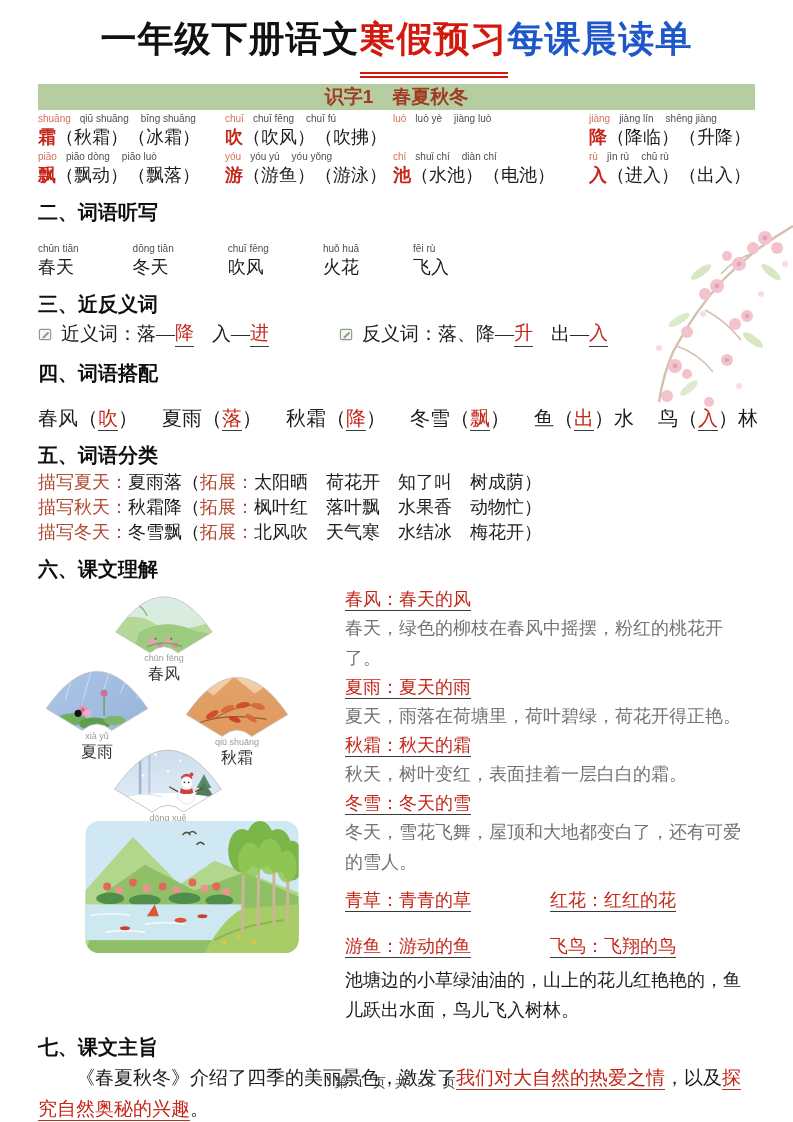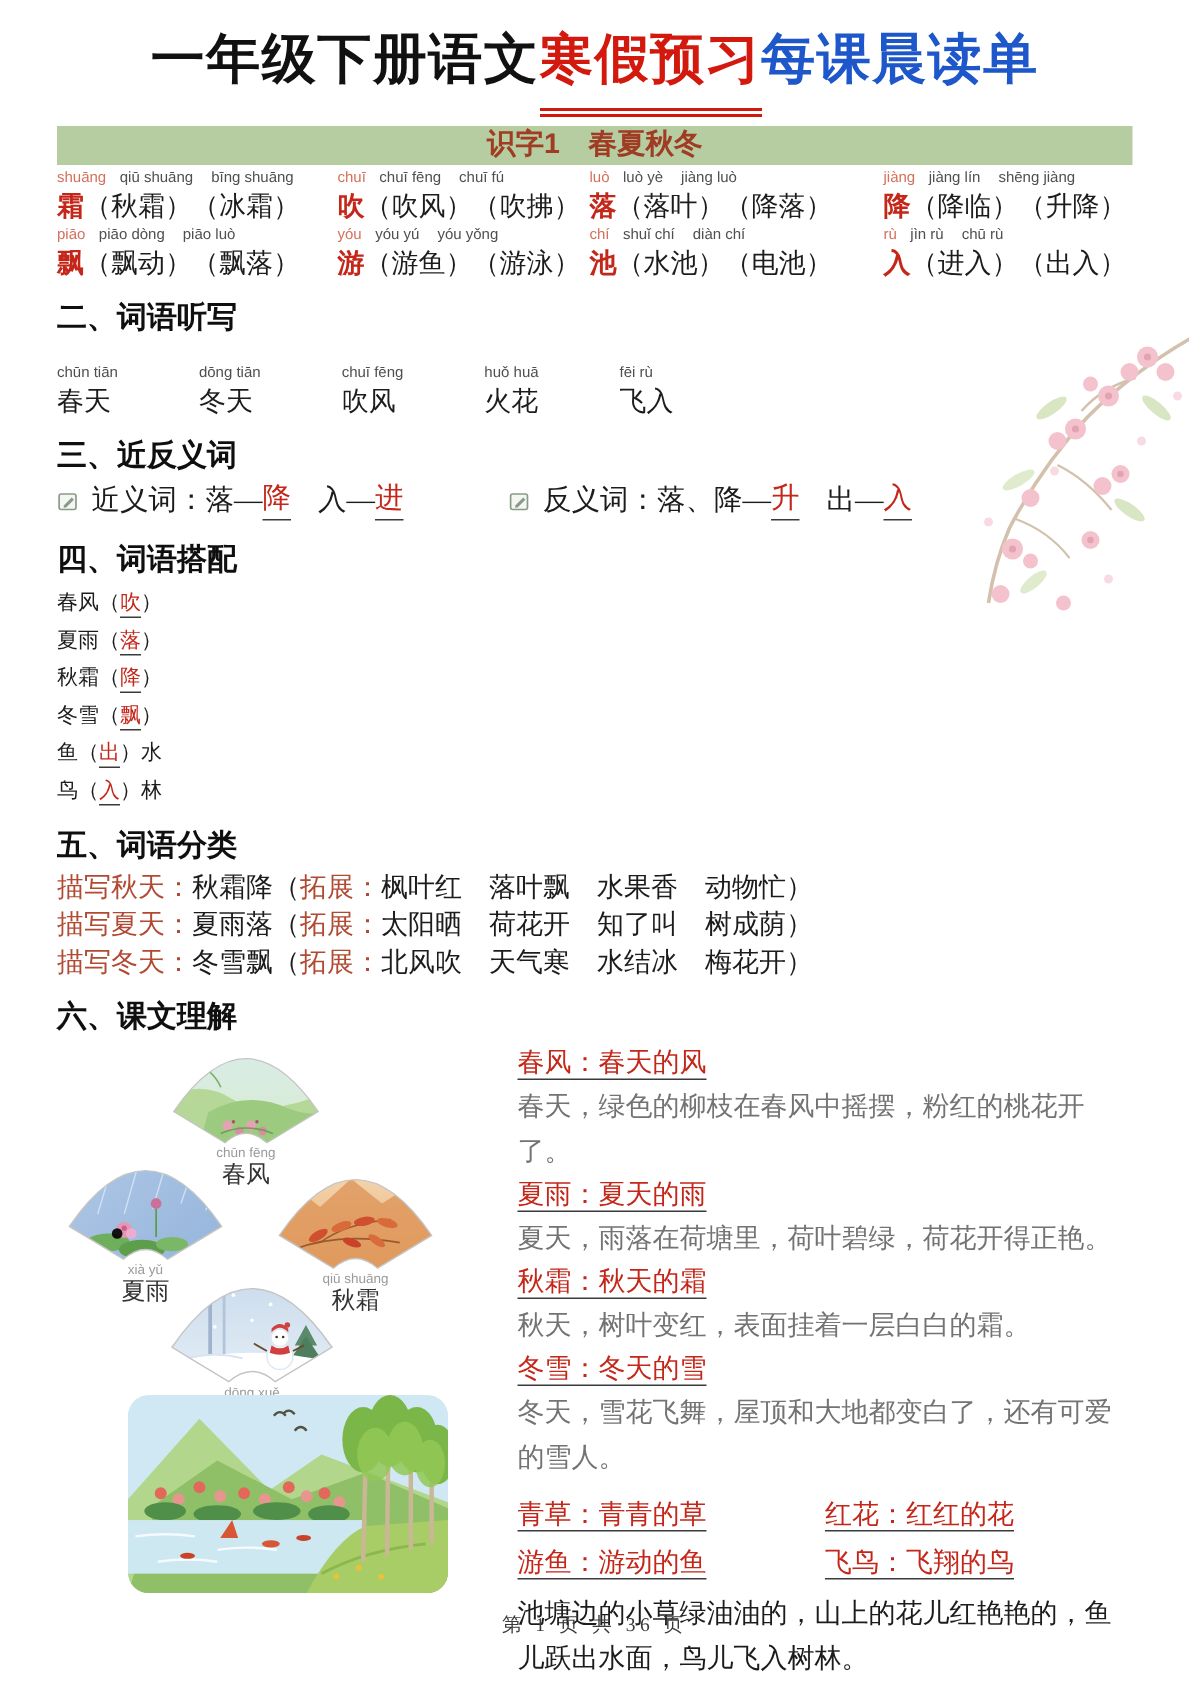--- a/index.html
+++ b/index.html
@@ -35,41 +35,41 @@
   .dict-item .w { font-size:18px; line-height:25px; }
 
   
   .s3-row { display:flex; align-items:center; margin-top:5px; font-size:19px; line-height:24px; }
   .note-ic { display:inline-flex; margin-right:8px; }
   .gap18 { display:inline-block; width:18px; }
   .grp2 { margin-left:70px; display:inline-flex; align-items:center; }
   .ru { color:#c4271a; border-bottom:1.5px solid #3a3a3a; padding-bottom:1px; }
 
   
-  .s4-row { display:flex; margin-top:5px; font-size:14px; line-height:25px;flex-direction:column; }
+  .s4-row { display:flex; margin-top:21px; font-size:20px; line-height:25px; }
   .s4-item { margin-right:24px; white-space:nowrap; }
 
   
   .s5-lines { margin-top:3px; font-size:18px; }
   .s5-line { line-height:25px; white-space:nowrap; }
   .brick { color:#b04a33; }
 
   
   .s6-body { display:flex; margin-top:4px; }
   .s6-left { position:relative; width:297px; height:368px; flex:0 0 auto; }
   .fan { position:absolute; text-align:center; }
   .fan-cap { margin-top:-10px; }
   .fan-py { font-family:"Liberation Sans", sans-serif; font-size:9px; color:#9a9a9a; line-height:11px;text-align:center; }
   .fan-label { font-size:16px; color:#333; line-height:19px; }
   .landscape { position:absolute; left:45px; top:236px; }
   .s6-right { flex:1; min-width:0; padding-left:10px; font-size:18px; }
   .term { color:#c4271a; border-bottom:1.2px solid #3a3a3a; padding-bottom:1px; }
   .term-line { line-height:26px; margin:1px 0; }
   .desc-line { line-height:30px; color:#737373; }
-  .pair-grid { display:grid; grid-template-columns:1fr 1fr; row-gap:6px; margin-top:10px; }
+  .pair-grid { display:grid; grid-template-columns:1fr 1fr; row-gap:20px; margin-top:10px; }
   .pair-cell { line-height:26px; }
   .s6-sum { margin-top:6px; line-height:30px; }
 
   
   .s7-para { margin-top:3px; font-size:19px; line-height:31px; text-indent:2em; }
   .ru2 { color:#c4271a; border-bottom:1.5px solid #a8392a; padding-bottom:1px; }
 
   .footer { position:absolute; left:0; bottom:30px; width:100%; text-align:center;
             font-size:13px; color:#3a3a3a; z-index:1; letter-spacing:3px; }
 </style>
@@ -138,21 +138,20 @@
       <div>
         <div class="pyl"><span class="pyr">shuāng</span><span class="pyg">qiū shuāng</span><span class="pyg">bīng shuāng</span></div>
         <div class="cnl"><span class="rc">霜</span><span>（秋霜）</span><span>（冰霜）</span></div>
       </div>
       <div>
         <div class="pyl"><span class="pyr">chuī</span><span class="pyg">chuī fēng</span><span class="pyg">chuī fú</span></div>
         <div class="cnl"><span class="rc">吹</span><span>（吹风）</span><span>（吹拂）</span></div>
       </div>
       <div>
         <div class="pyl"><span class="pyr">luò</span><span class="pyg">luò yè</span><span class="pyg">jiàng luò</span></div>
-        <div class="cnl"><span class="rc">落</span><span>（落叶）</span><span>（降落）</span></div>
       </div>
       <div>
         <div class="pyl"><span class="pyr">jiàng</span><span class="pyg">jiàng lín</span><span class="pyg">shēng jiàng</span></div>
         <div class="cnl"><span class="rc">降</span><span>（降临）</span><span>（升降）</span></div>
       </div>
       <div>
         <div class="pyl"><span class="pyr">piāo</span><span class="pyg">piāo dòng</span><span class="pyg">piāo luò</span></div>
         <div class="cnl"><span class="rc">飘</span><span>（飘动）</span><span>（飘落）</span></div>
       </div>
       <div>
@@ -228,22 +227,22 @@
       <span class="s4-item"><span>春风（</span><span class="ru">吹</span><span>）</span></span>
       <span class="s4-item"><span>夏雨（</span><span class="ru">落</span><span>）</span></span>
       <span class="s4-item"><span>秋霜（</span><span class="ru">降</span><span>）</span></span>
       <span class="s4-item"><span>冬雪（</span><span class="ru">飘</span><span>）</span></span>
       <span class="s4-item"><span>鱼（</span><span class="ru">出</span><span>）水</span></span>
       <span class="s4-item"><span>鸟（</span><span class="ru">入</span><span>）林</span></span>
     </div>
 
     <div class="sec-head mt12">五、词语分类</div>
     <div class="s5-lines">
+      <div class="s5-line"><span class="brick">描写夏天：</span><span>夏雨落（</span><span class="brick">拓展：</span><span>太阳晒　荷花开　知了叫　树成荫）</span></div>
       <div class="s5-line"><span class="brick">描写秋天：</span><span>秋霜降（</span><span class="brick">拓展：</span><span>枫叶红　落叶飘　水果香　动物忙）</span></div>
-      <div class="s5-line"><span class="brick">描写夏天：</span><span>夏雨落（</span><span class="brick">拓展：</span><span>太阳晒　荷花开　知了叫　树成荫）</span></div>
       <div class="s5-line"><span class="brick">描写冬天：</span><span>冬雪飘（</span><span class="brick">拓展：</span><span>北风吹　天气寒　水结冰　梅花开）</span></div>
     </div>
 
     <div class="sec-head mt12">六、课文理解</div>
     <div class="s6-body">
       <div class="s6-left">
 
         <div class="fan" style="left:70px;top:0;">
           <svg viewBox="0 0 200 132" width="112" height="74">
             <defs>

